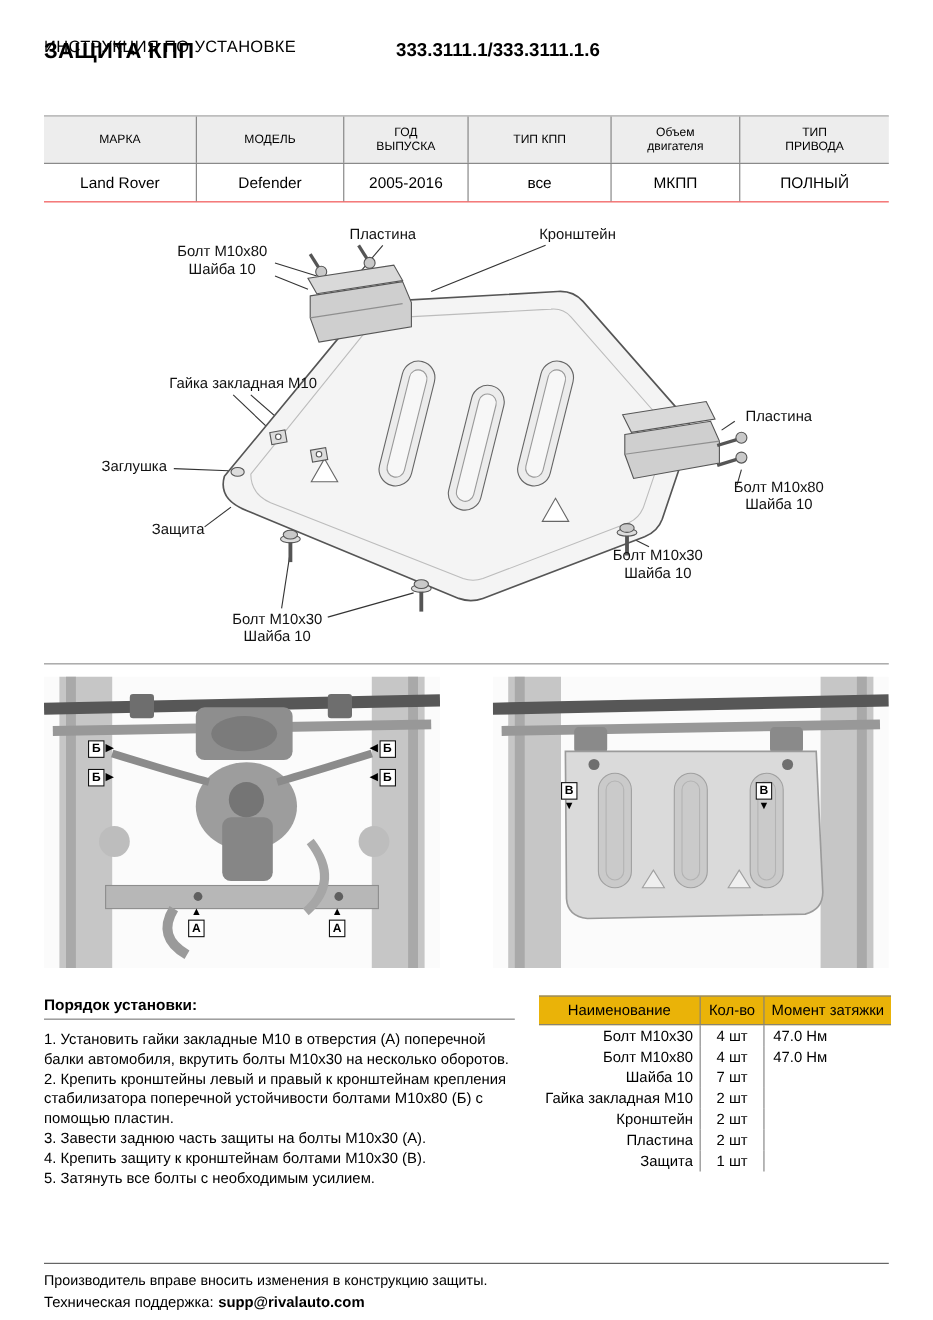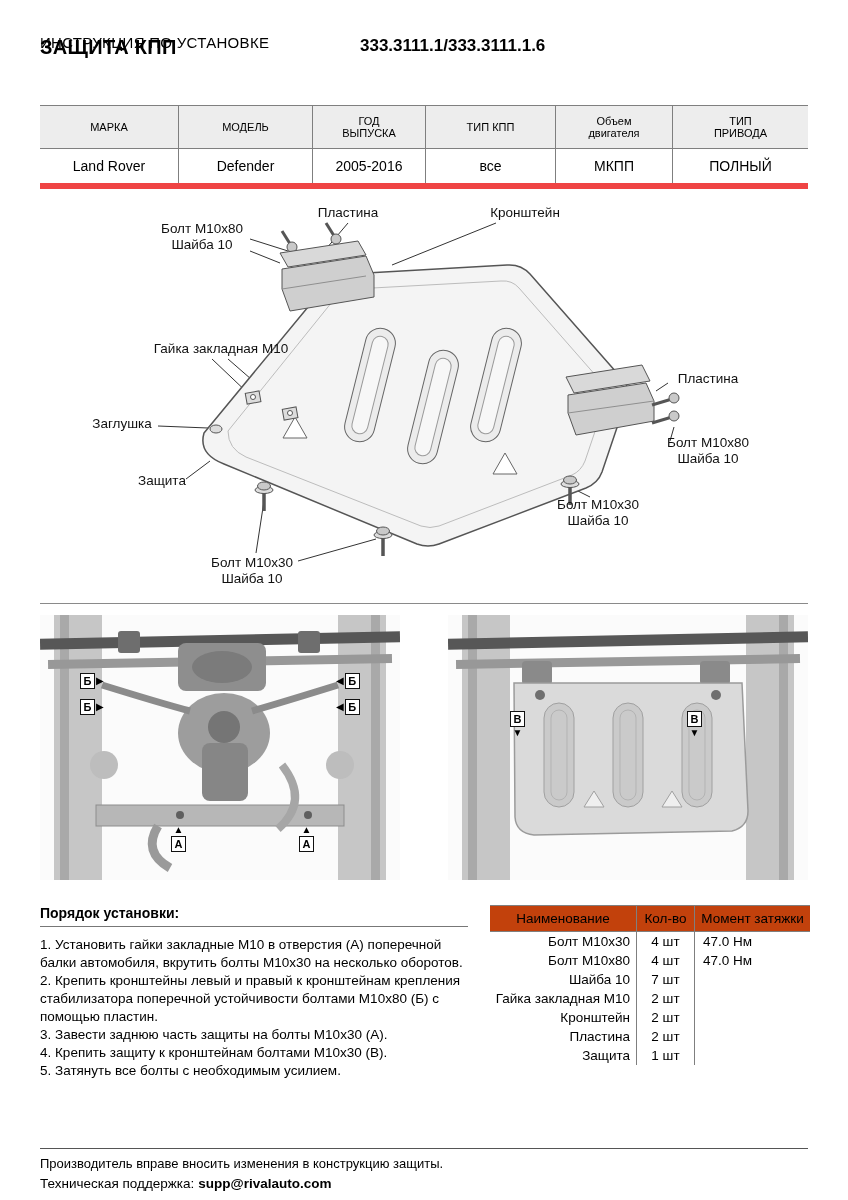--- a/index.html
+++ b/index.html
@@ -18,21 +18,21 @@
   #title2 { left: 40px; top: 36px; font-size: 20px; font-weight: bold; letter-spacing: .3px; }
   #partnum { left: 360px; top: 36px; font-size: 17px; font-weight: bold; }
 
   
   #spec { left: 40px; top: 105px; width: 768px; border-top: 1px solid #7f7f7f; }
   .spec-row { display: grid; grid-template-columns: 138px 134px 113px 130px 117px 136px; }
   .spec-row > div + div { border-left: 1px solid #7f7f7f; }
   .spec-head { background: #ededed; border-bottom: 1px solid #7f7f7f; }
   .spec-head > div { min-height: 42px; display: flex; align-items: center; justify-content: center;
     text-align: center; font-size: 11px; padding: 2px 20px; }
-  .spec-body { border-bottom: 6px solid #ef4444; }
+  .spec-body { border-bottom: 1px solid #ef4444; }
   .spec-body > div { height: 34px; display: flex; align-items: center; justify-content: center; font-size: 14px; }
 
   
   #diagram { left: 40px; top: 195px; width: 768px; height: 405px; }
   .dlabel { position: absolute; font-size: 13.5px; line-height: 16px; text-align: center; color: #111; }
 
   .hline { border-top: 1px solid #8a8a8a; height: 0; }
   #divider1 { left: 40px; top: 603px; width: 768px; }
 
   
@@ -46,21 +46,21 @@
   .marker .arr { font-size: 10px; line-height: 10px; color: #000; }
 
   
   #install { left: 40px; top: 905px; width: 428px; }
   #composition { left: 490px; top: 905px; width: 320px; }
   .sec-title { font-size: 14px; font-weight: bold; padding-bottom: 5px;
     border-bottom: 1px solid #777; margin-bottom: 9px; }
   .step { font-size: 13.5px; line-height: 18px; }
 
   .comp-head, .comp-row { display: grid; grid-template-columns: 147px 58px 115px; font-size: 13.5px; }
-  .comp-head { background: #c2410c; border-top: 1px solid #7f7f7f; border-bottom: 1px solid #7f7f7f; }
+  .comp-head { background: #eab308; border-top: 1px solid #7f7f7f; border-bottom: 1px solid #7f7f7f; }
   .comp-head > div { min-height: 25px; display: flex; align-items: center; justify-content: center; }
   .comp-head > div:nth-child(1), .comp-head > div:nth-child(2),
   .comp-row > div:nth-child(1), .comp-row > div:nth-child(2) { border-right: 1px solid #7f7f7f; }
   .comp-row { line-height: 19px; }
   .comp-row .name { text-align: right; padding-right: 6px; }
   .comp-row .qty { text-align: center; }
   .comp-row .torque { padding-left: 8px; }
 
   
   #footerline { left: 40px; top: 1148px; width: 768px; border-top: 1px solid #555; }

